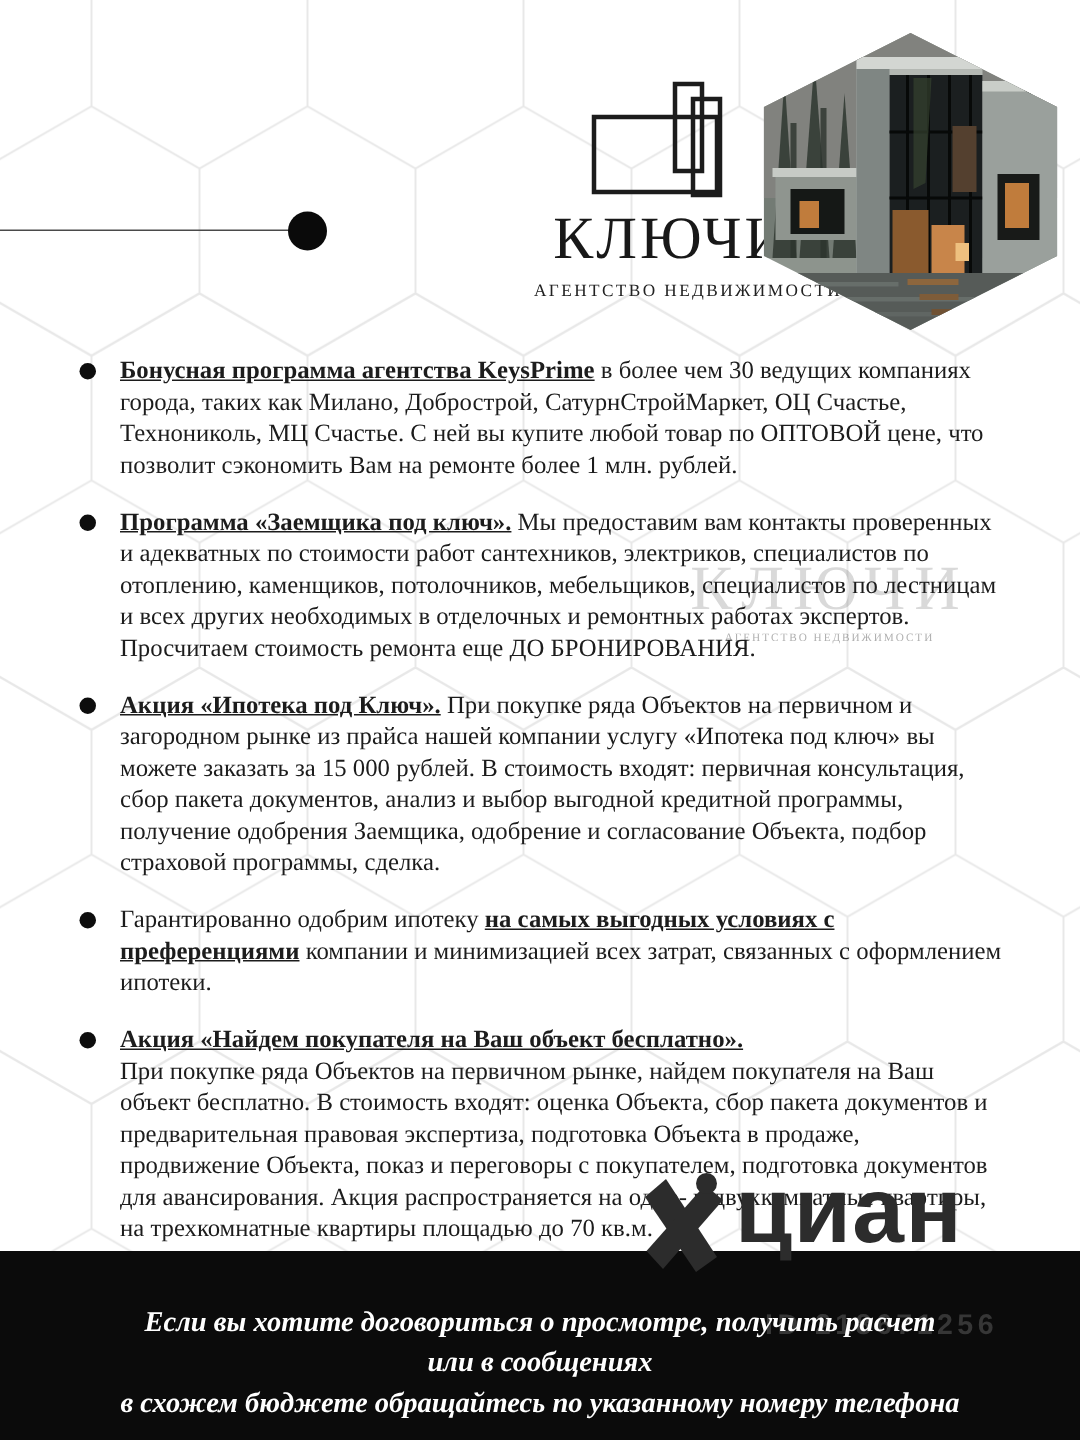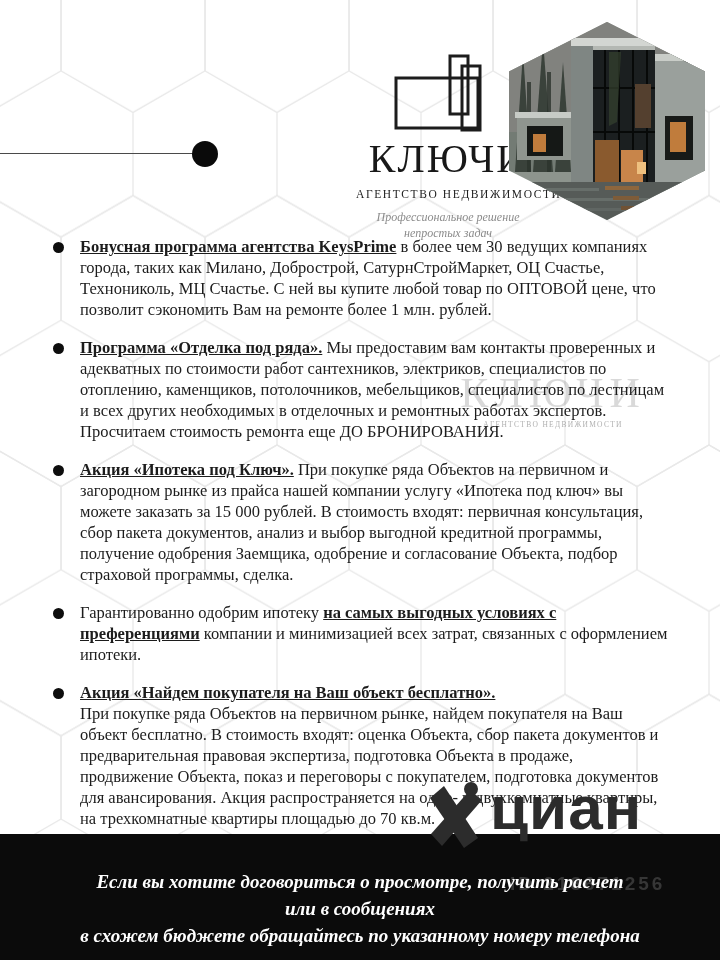--- a/index.html
+++ b/index.html
@@ -69,24 +69,20 @@
   <div class="logo">
     <svg class="logo-key" width="110" height="78" viewBox="0 0 110 78" aria-hidden="true">
       <g fill="none" stroke="#1c1c1c" stroke-width="3">
         <rect x="3" y="24" width="82" height="50"></rect>
         <rect x="57" y="2" width="18" height="58"></rect>
         <rect x="69" y="12" width="18" height="64"></rect>
       </g>
     </svg>
     <div class="logo-brand">КЛЮЧИ</div>
     <div class="logo-sub">АГЕНТСТВО НЕДВИЖИМОСТИ</div>
-    <div class="logo-tagline">
-      <div>Профессиональное решение</div>
-      <div>непростых задач</div>
-    </div>
   </div>
 
   <div class="house">
     <svg width="196" height="198" viewBox="0 0 196 198" aria-hidden="true">
       <rect width="196" height="198" fill="#8d948d"></rect>
       <rect width="196" height="110" fill="#a8a3a0"></rect>
       <rect width="196" height="150" fill="#5a625b" opacity="0.5"></rect>
 
       <g fill="#3a423b">
         <polygon points="14,30 22,150 6,150"></polygon>
@@ -148,21 +144,21 @@
     <div class="wm-center-sub">АГЕНТСТВО НЕДВИЖИМОСТИ</div>
   </div>
 
   <ul class="bullets">
     <li>
       <span class="dot"></span>
       <b>Бонусная программа агентства KeysPrime</b><span> в более чем 30 ведущих компаниях города, таких как Милано, Добрострой, СатурнСтройМаркет, ОЦ Счастье, Технониколь, МЦ Счастье. С ней вы купите любой товар по ОПТОВОЙ цене, что позволит сэкономить Вам на ремонте более 1 млн. рублей.</span>
     </li>
     <li>
       <span class="dot"></span>
-      <b>Программа «Отделка под ряда».</b><span> Мы предоставим вам контакты проверенных и адекватных по стоимости работ сантехников, электриков, специалистов по отоплению, каменщиков, потолочников, мебельщиков, специалистов по лестницам и всех других необходимых в отделочных и ремонтных работах экспертов. Просчитаем стоимость ремонта еще ДО БРОНИРОВАНИЯ.</span>
+      <b>Программа «Заемщика под ключ».</b><span> Мы предоставим вам контакты проверенных и адекватных по стоимости работ сантехников, электриков, специалистов по отоплению, каменщиков, потолочников, мебельщиков, специалистов по лестницам и всех других необходимых в отделочных и ремонтных работах экспертов. Просчитаем стоимость ремонта еще ДО БРОНИРОВАНИЯ.</span>
     </li>
     <li>
       <span class="dot"></span>
       <b>Акция «Ипотека под Ключ».</b><span> При покупке ряда Объектов на первичном и загородном рынке из прайса нашей компании услугу «Ипотека под ключ» вы можете заказать за 15 000 рублей. В стоимость входят: первичная консультация, сбор пакета документов, анализ и выбор выгодной кредитной программы, получение одобрения Заемщика, одобрение и согласование Объекта, подбор страховой программы, сделка.</span>
     </li>
     <li>
       <span class="dot"></span>
       <span>Гарантированно одобрим ипотеку </span><b>на самых выгодных условиях с преференциями</b><span> компании и минимизацией всех затрат, связанных с оформлением ипотеки.</span>
     </li>
     <li>

